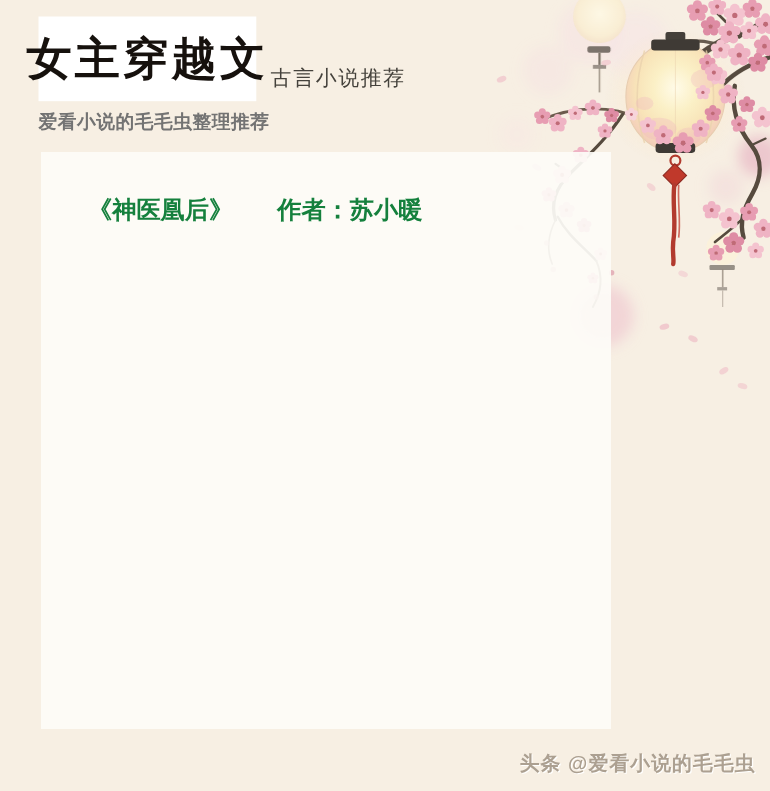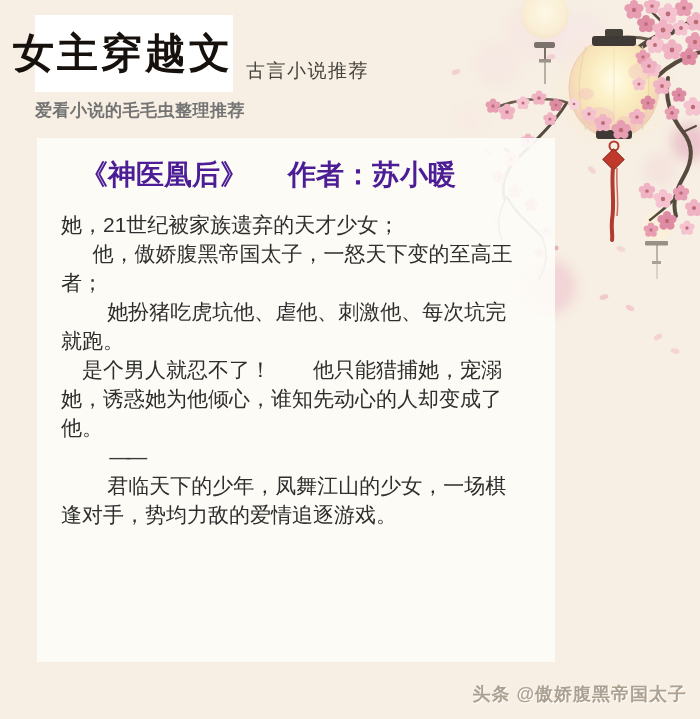--- a/index.html
+++ b/index.html
@@ -4,42 +4,42 @@
 <style>
   html,body{margin:0;padding:0;}
   body{
     width:700px;height:719px;position:relative;overflow:hidden;
     background:#f7efe3;
     font-family:"Liberation Sans","DejaVu Sans",sans-serif;
   }
   .deco-svg{position:absolute;left:0;top:0;width:700px;height:719px;z-index:0;}
   .title-box{
     position:absolute;left:35px;top:15px;width:198px;height:77px;
-    background:#ffffff;z-index:2;display:flex;align-items:center;justify-content:flex-end;
+    background:#ffffff;z-index:2;display:flex;align-items:center;justify-content:center;
   }
   .title-box .cal{
     font-family:"Liberation Serif","DejaVu Serif",serif;font-weight:900;
     font-size:41px;letter-spacing:3px;color:#16110d;white-space:nowrap;
   }
   .subtitle{
     position:absolute;left:246px;top:46px;z-index:2;
     font-size:19px;color:#45423c;letter-spacing:1.5px;font-weight:500;margin-top:12px;
   }
   .tagline{
     position:absolute;left:35px;top:99px;z-index:2;
     font-size:17px;font-weight:700;color:#737373;letter-spacing:0.5px;
   }
   .card{
     position:absolute;left:37px;top:138px;width:518px;height:524px;z-index:1;
     background:rgba(253,252,248,0.93);
     box-sizing:border-box;padding:24px 0 0 24px;
   }
   .book-line{
-    padding-left:19px;font-size:28px;line-height:26px;color:#4c1d95;
-    font-weight:600;margin:0 0 22px 0;white-space:nowrap;
+    padding-left:19px;font-size:22px;line-height:26px;color:#15803d;
+    font-weight:600;margin:16px 0 22px 0;white-space:nowrap;
   }
   .book-line .gap{display:inline-block;width:40px;}
   .synopsis{width:455px;font-size:21px;line-height:29px;color:#2e2e2e;font-weight:500;}
   .synopsis p{margin:0;}
   .ind1{text-indent:1em;}
   .ind15{text-indent:1.5em;}
   .ind2{text-indent:2.2em;}
   .dash-line{text-indent:2.3em;letter-spacing:-4px;color:#3a3a3a;}
   .watermark{
     position:absolute;right:13px;top:682px;z-index:2;
@@ -218,23 +218,15 @@
 <div class="title-box">
   <span class="cal">女主穿越文</span>
 </div>
 <div class="subtitle">古言小说推荐</div>
 <div class="tagline">爱看小说的毛毛虫整理推荐</div>
 
 <div class="card">
   <div class="book-line">
     <span>《神医凰后》</span><span class="gap"></span><span>作者：苏小暖</span>
   </div>
-  <div class="synopsis">
-    <p>她，21世纪被家族遗弃的天才少女；</p>
-    <p class="ind15">他，傲娇腹黑帝国太子，一怒天下变的至高王者；</p>
-    <p class="ind2">她扮猪吃虎坑他、虐他、刺激他、每次坑完就跑。</p>
-    <p class="ind1">是个男人就忍不了！　　他只能猎捕她，宠溺她，诱惑她为他倾心，谁知先动心的人却变成了他。</p>
-    <p class="dash-line">——</p>
-    <p class="ind2">君临天下的少年，凤舞江山的少女，一场棋逢对手，势均力敌的爱情追逐游戏。</p>
-  </div>
 </div>
 
-<div class="watermark">头条 @傲娇腹黑帝国太子</div>
+<div class="watermark">头条 @爱看小说的毛毛虫</div>
 
 </body></html>

